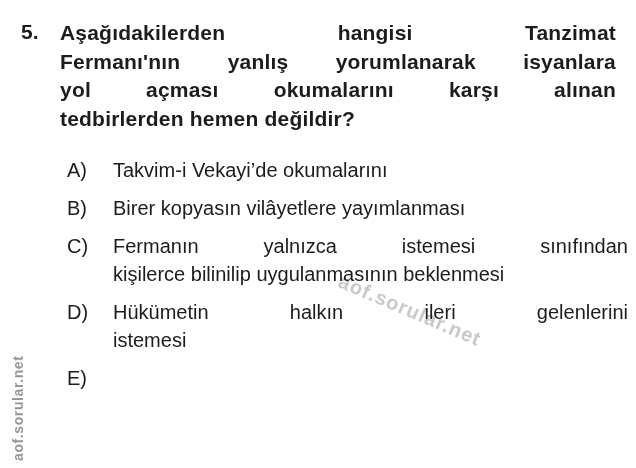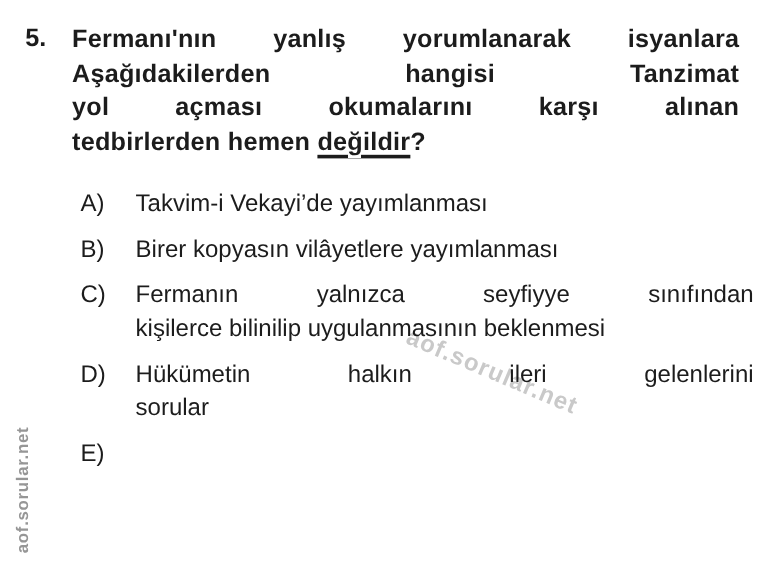--- a/index.html
+++ b/index.html
@@ -31,21 +31,20 @@
     font-weight: bold;
     line-height: 28.5px;
     letter-spacing: 0.2px;
     z-index: 1;
   }
   .jline {
     text-align: justify;
     text-align-last: justify;
   }
   .u {
-    text-decoration: underline;
     text-decoration-thickness: 2.5px;
     text-underline-offset: 4px;
     text-align: center;
   }
 
   
   #options {
     position: absolute;
     left: 67px;
     top: 156px;
@@ -89,55 +88,55 @@
 </head>
 <body>
 
 <div id="watermark-diagonal">aof.sorular.net</div>
 
 <div id="watermark-left">aof.sorular.net</div>
 
 <div id="question-number">5.</div>
 
 <div id="question-text">
+  <div class="jline">Aşağıdakilerden hangisi Tanzimat</div>
   <div class="jline">Fermanı'nın yanlış yorumlanarak isyanlara</div>
-  <div class="jline">Aşağıdakilerden hangisi Tanzimat</div>
   <div class="jline">yol açması okumalarını karşı alınan</div>
   <div><span>tedbirlerden hemen </span><span class="u">değildir</span><span>?</span></div>
 </div>
 
 <div id="options">
 
   <div class="option">
     <div class="option-letter">A)</div>
     <div class="option-text">
-      <div>Takvim-i Vekayi’de yayımlanması</div>
+      <div>Takvim-i Vekayi’de okumalarını</div>
     </div>
   </div>
 
   <div class="option">
     <div class="option-letter">B)</div>
     <div class="option-text">
       <div>Birer kopyasın vilâyetlere yayımlanması</div>
     </div>
   </div>
 
   <div class="option">
     <div class="option-letter">C)</div>
     <div class="option-text">
-      <div class="jline">Fermanın yalnızca seyfiyye sınıfından</div>
+      <div class="jline">Fermanın yalnızca istemesi sınıfından</div>
       <div>kişilerce bilinilip uygulanmasının beklenmesi</div>
     </div>
   </div>
 
   <div class="option">
     <div class="option-letter">D)</div>
     <div class="option-text">
       <div class="jline">Hükümetin halkın ileri gelenlerini</div>
-      <div>sorular</div>
+      <div>istemesi</div>
     </div>
   </div>
 
   <div class="option">
     <div class="option-letter">E)</div>
     <div class="option-text">
     </div>
   </div>
 
 </div>

